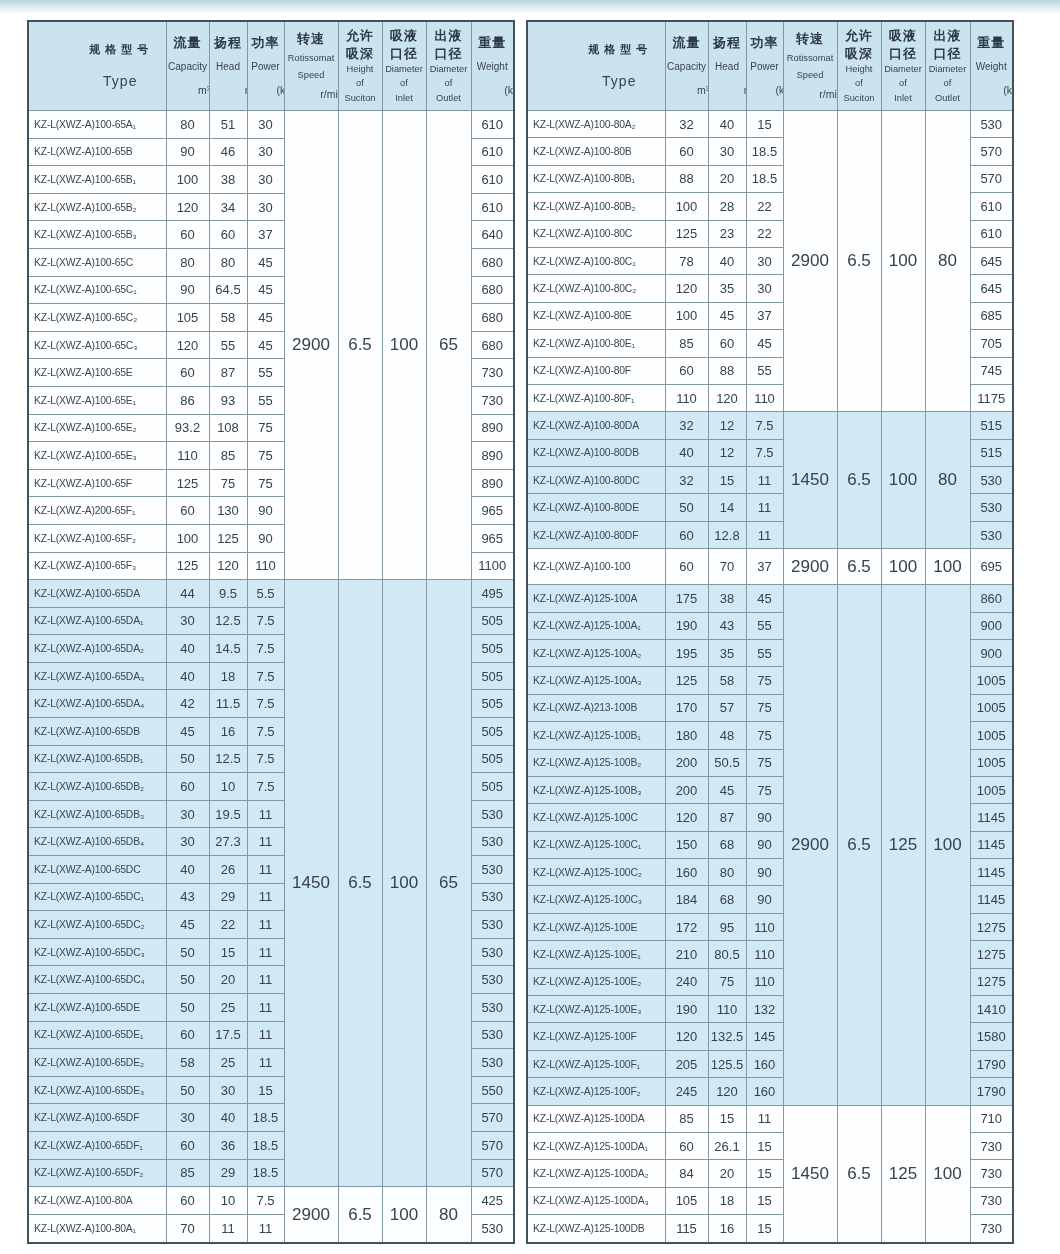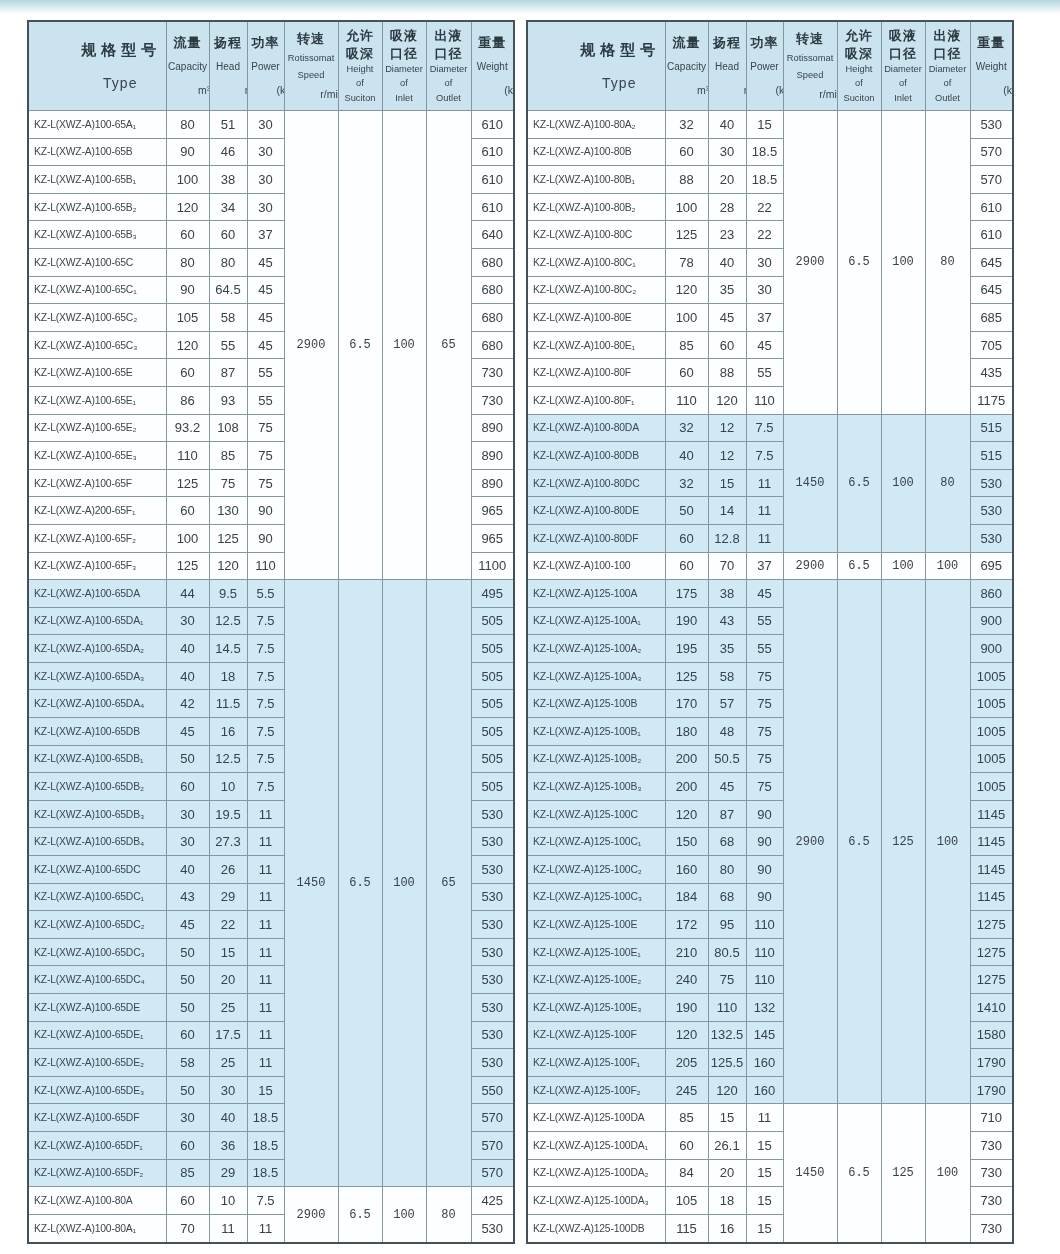--- a/index.html
+++ b/index.html
@@ -44,33 +44,33 @@
     height:88px;background:#cbe3ee;vertical-align:middle;
     font-weight:normal;
   }
   .hwrap{
     display:flex;flex-direction:column;justify-content:space-evenly;
     align-items:center;height:84px;line-height:1.02;
   }
   .hwrap .zh{font-size:13px;font-weight:bold;color:#2e3a42;letter-spacing:1px;}
   .hwrap .en{font-size:10px;color:#39444b;}
   .hwrap .unit{font-size:10.5px;color:#39444b;padding-left:42px;}
-  th.h-type .zh{font-size:15px;letter-spacing:5px;margin-left:48px;}
+  th.h-type .zh{font-size:11px;letter-spacing:5px;margin-left:48px;}
   th.h-type .en{font-size:14px;letter-spacing:1px;margin-left:46px;}
   th.h-speed .en,th.h-suction .en,th.h-inlet .en,th.h-outlet .en{font-size:9.3px;}
   
   tbody td{
     text-align:center;vertical-align:middle;
     font-size:13px;color:#38424a;background:#fdfeff;
   }
   tbody td.c-type{
     text-align:left;padding-left:5px;
     font-size:10.4px;letter-spacing:-0.2px;white-space:nowrap;color:#3d474e;
   }
-  tbody td.c-merged{font-size:12px;font-family:Liberation Mono, monospace;}
+  tbody td.c-merged{font-size:17px;}
   tbody tr.shaded td{background:#d0e9f5;}
   tbody td.c-merged.shaded{background:#d0e9f5;}
 </style>
 </head>
 <body>
 
 <div class="top-tint"></div>
 
 <div class="tables-wrap">
   <div id="mount-left">
@@ -614,21 +614,21 @@
             <td class="c-capacity">85</td>
             <td class="c-head">60</td>
             <td class="c-power">45</td>
             <td class="c-weight">705</td>
           </tr>
           <tr>
             <td class="c-type">KZ-L(XWZ-A)100-80F</td>
             <td class="c-capacity">60</td>
             <td class="c-head">88</td>
             <td class="c-power">55</td>
-            <td class="c-weight">435</td>
+            <td class="c-weight">745</td>
           </tr>
           <tr>
             <td class="c-type">KZ-L(XWZ-A)100-80F₁</td>
             <td class="c-capacity">110</td>
             <td class="c-head">120</td>
             <td class="c-power">110</td>
             <td class="c-weight">1175</td>
           </tr>
           <tr class="shaded">
             <td class="c-type">KZ-L(XWZ-A)100-80DA</td>
@@ -706,21 +706,21 @@
             <td class="c-weight">900</td>
           </tr>
           <tr class="shaded">
             <td class="c-type">KZ-L(XWZ-A)125-100A₃</td>
             <td class="c-capacity">125</td>
             <td class="c-head">58</td>
             <td class="c-power">75</td>
             <td class="c-weight">1005</td>
           </tr>
           <tr class="shaded">
-            <td class="c-type">KZ-L(XWZ-A)125-100B</td>
+            <td class="c-type">KZ-L(XWZ-A)213-100B</td>
             <td class="c-capacity">170</td>
             <td class="c-head">57</td>
             <td class="c-power">75</td>
             <td class="c-weight">1005</td>
           </tr>
           <tr class="shaded">
             <td class="c-type">KZ-L(XWZ-A)125-100B₁</td>
             <td class="c-capacity">180</td>
             <td class="c-head">48</td>
             <td class="c-power">75</td>

